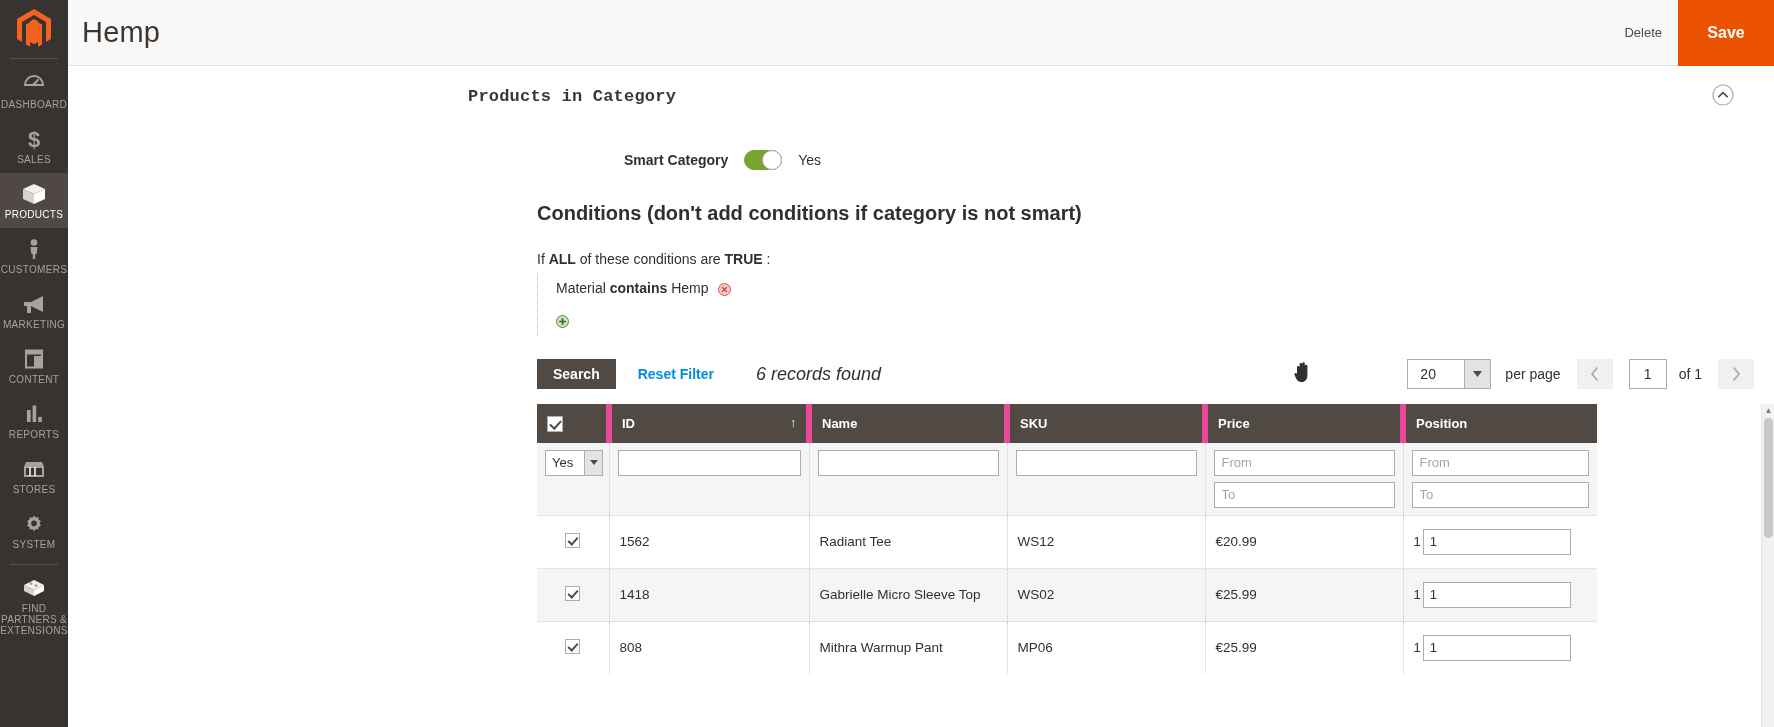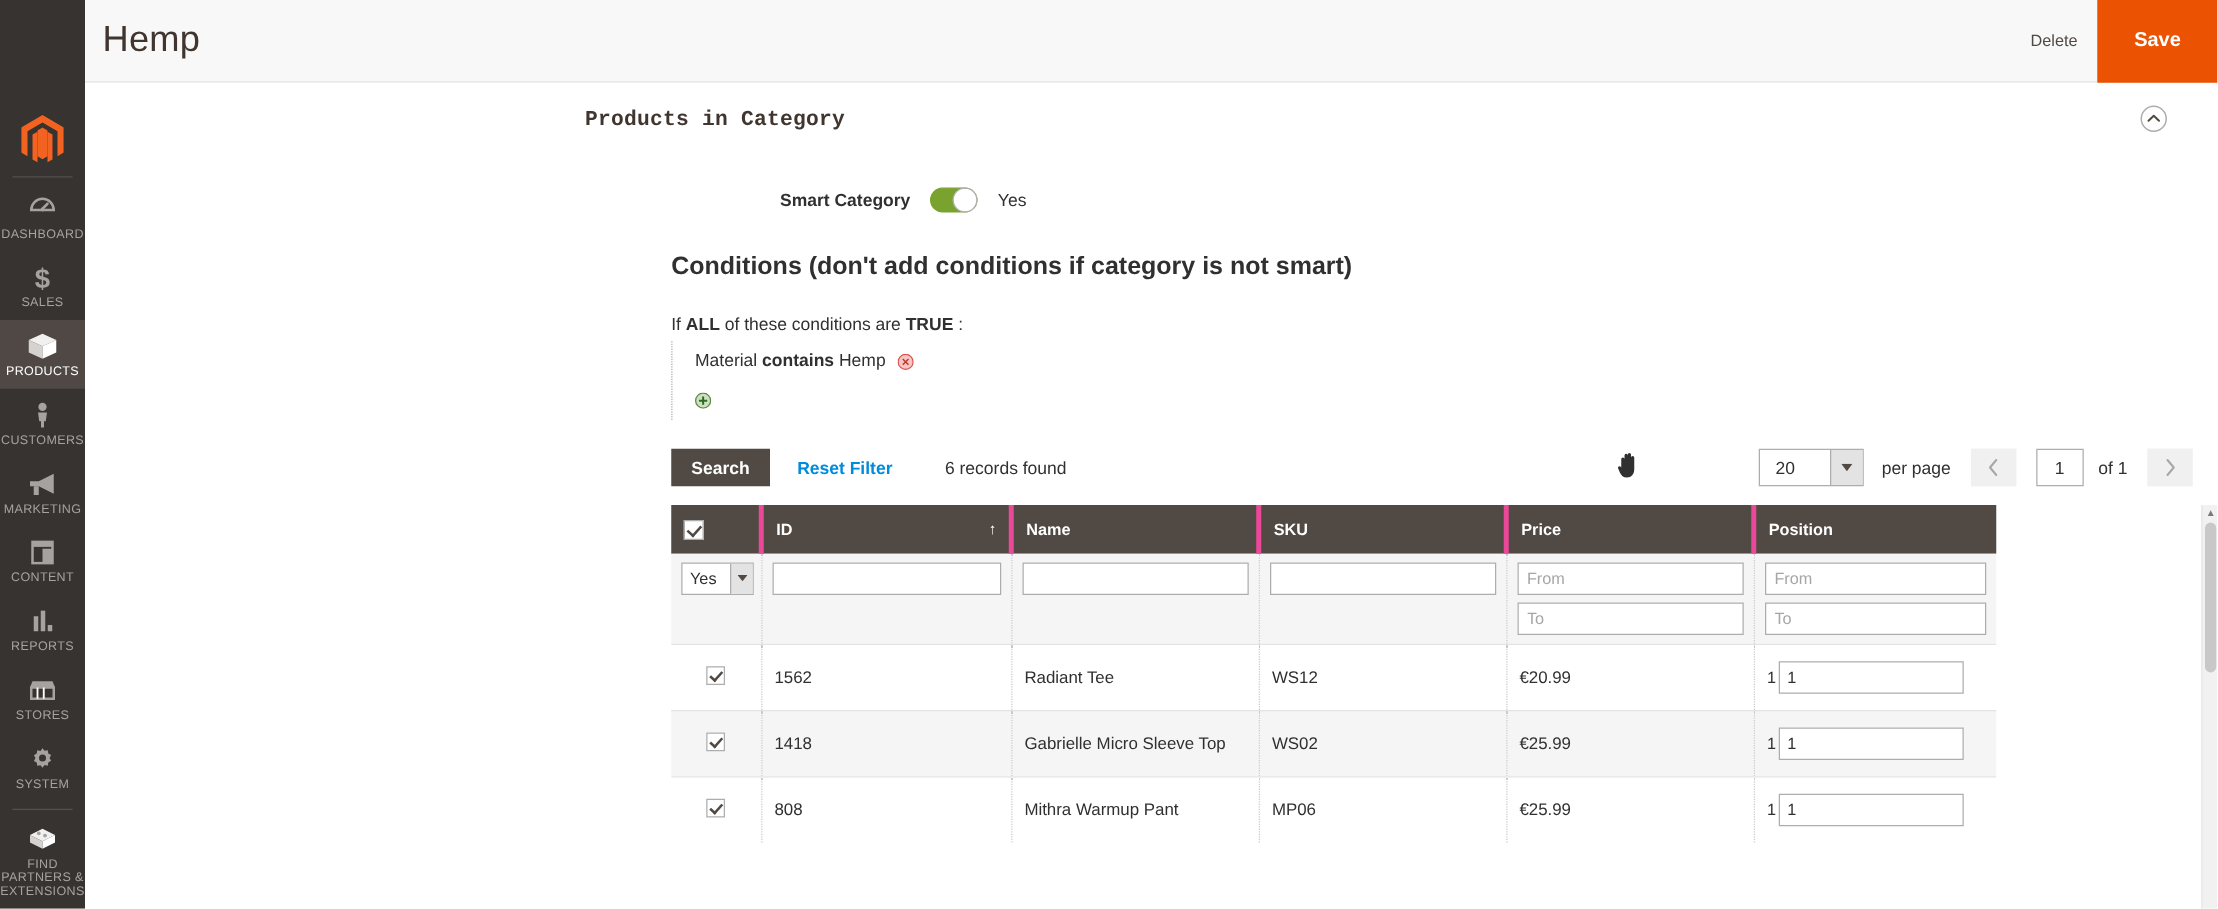--- a/index.html
+++ b/index.html
@@ -12,21 +12,20 @@
     -webkit-font-smoothing: antialiased;
   }
   .app { display: flex; width: 1774px; height: 727px; }
 
   
   .sidebar {
     width: 68px; min-width: 68px; height: 727px;
     background: #373330;
     display: flex; flex-direction: column; align-items: stretch;
     overflow: hidden;
-    justify-content: flex-end;
   }
   .logo-wrap {
     height: 58px; display: flex; align-items: center; justify-content: center;
     background: #373330;
   }
   .logo-sep {
     height: 1px; background: #55504c; margin: 0 10px 4px 10px;
   }
   .nav-item {
     padding: 9px 2px 8px 2px;
@@ -126,21 +125,21 @@
   .btn-search {
     background: #514943; color: #fff; border: none;
     font-size: 14px; font-weight: bold; padding: 8px 16px;
     cursor: pointer; line-height: 1;
     font-family: "Liberation Sans", sans-serif;
   }
   .link-reset {
     color: #008bdb; font-size: 14px; font-weight: bold;
     margin-left: 22px; cursor: pointer; text-decoration: none;
   }
-  .records-found { color: #303030; font-size: 14px; margin-left: 42px; }
+  .records-found { color: #303030; font-size: 18px; margin-left: 42px; font-style: italic; }
 
   .pager { margin-left: auto; display: flex; align-items: center; justify-content: center; }
   .cursor-hand { margin-right: 94px; font-size: 22px; line-height: 1; color: #303030; }
   .perpage-select {
     display: flex; align-items: stretch; height: 30px;
     border: 1px solid #adadad; background: #fff;
   }
   .perpage-val {
     width: 56px; display: flex; align-items: center; padding-left: 12px;
     font-size: 14px; color: #303030;
@@ -163,21 +162,21 @@
   .pg-of { font-size: 14px; color: #303030; margin-left: 12px; }
 
   
   .grid-wrap {
     margin-top: 14px; margin-left: 469px; margin-right: 14px;
     position: relative;
   }
   table.grid { border-collapse: collapse; width: 1060px; table-layout: fixed; }
   table.grid thead th {
     background: #514943; color: #fff; font-size: 13px; font-weight: bold;
-    text-align: left; padding: 11px 10px; border-right: 4px solid #ec4899;
+    text-align: left; padding: 11px 10px; border-right: 6px solid #ec4899;
     vertical-align: middle; height: 36px;
   }
   table.grid thead th:last-child { border-right: none; }
   th.col-check { width: 72px; text-align: center; padding: 11px 0; }
   th.col-id { width: 200px; }
   th.col-name { width: 198px; margin-left: 40px; }
   th.col-sku { width: 198px; }
   th.col-price { width: 198px; }
   th.col-pos { width: 194px; }
   .sort-arrow { float: right; font-size: 12px; }

